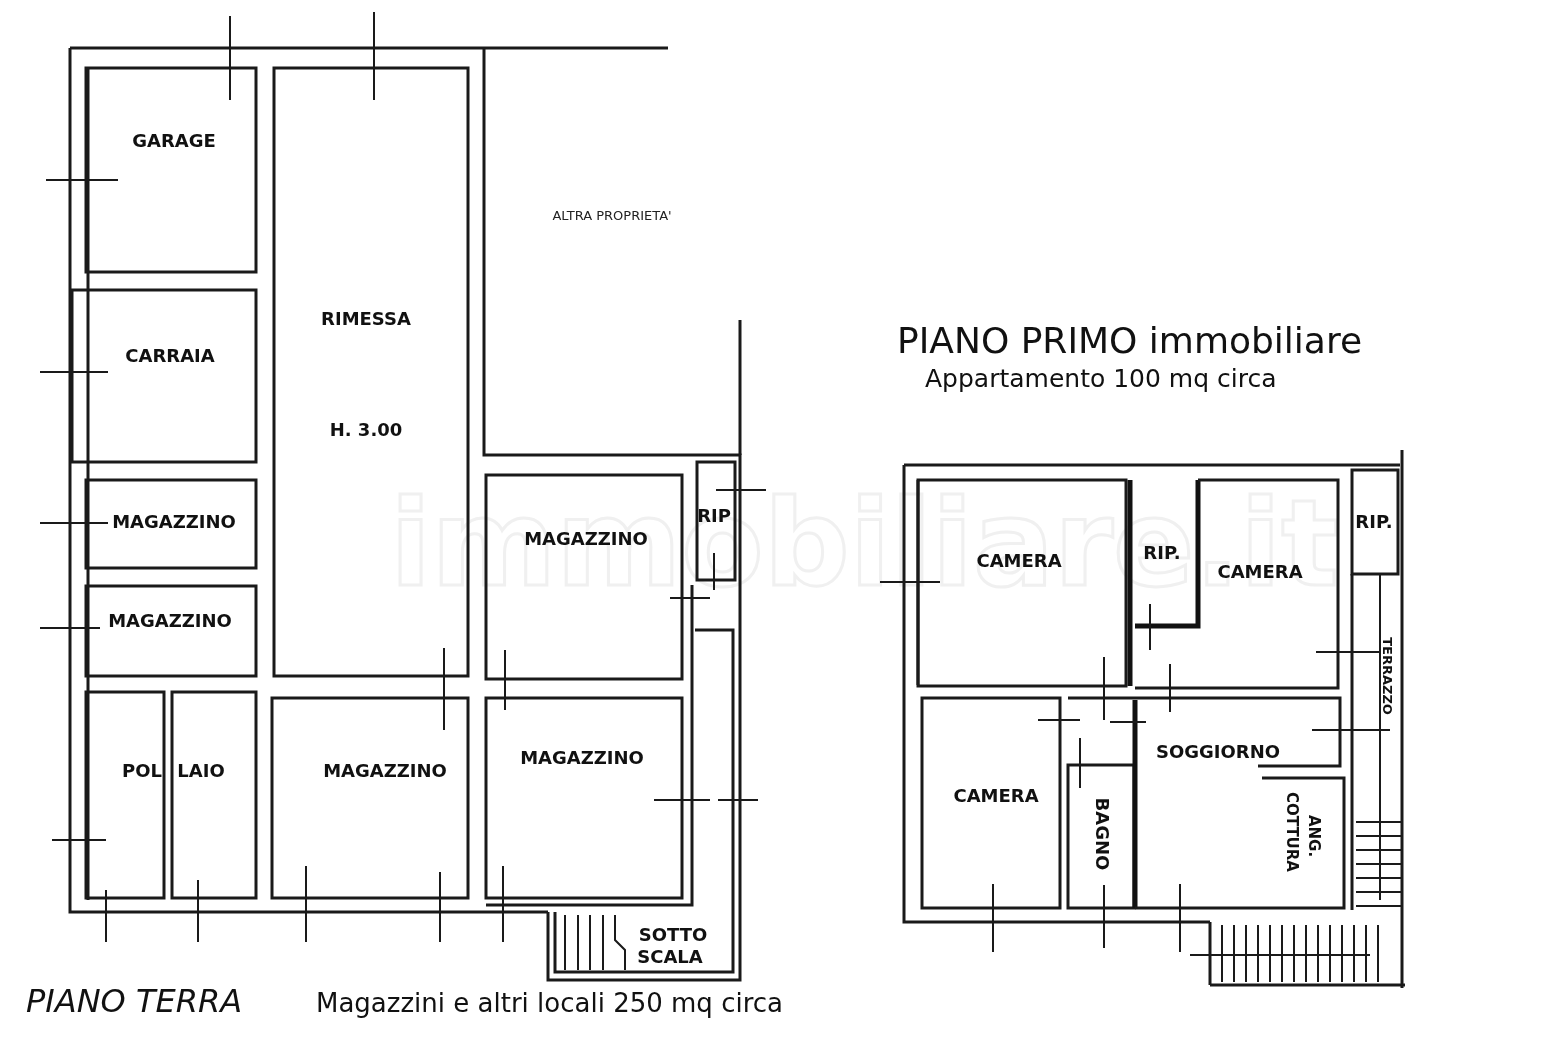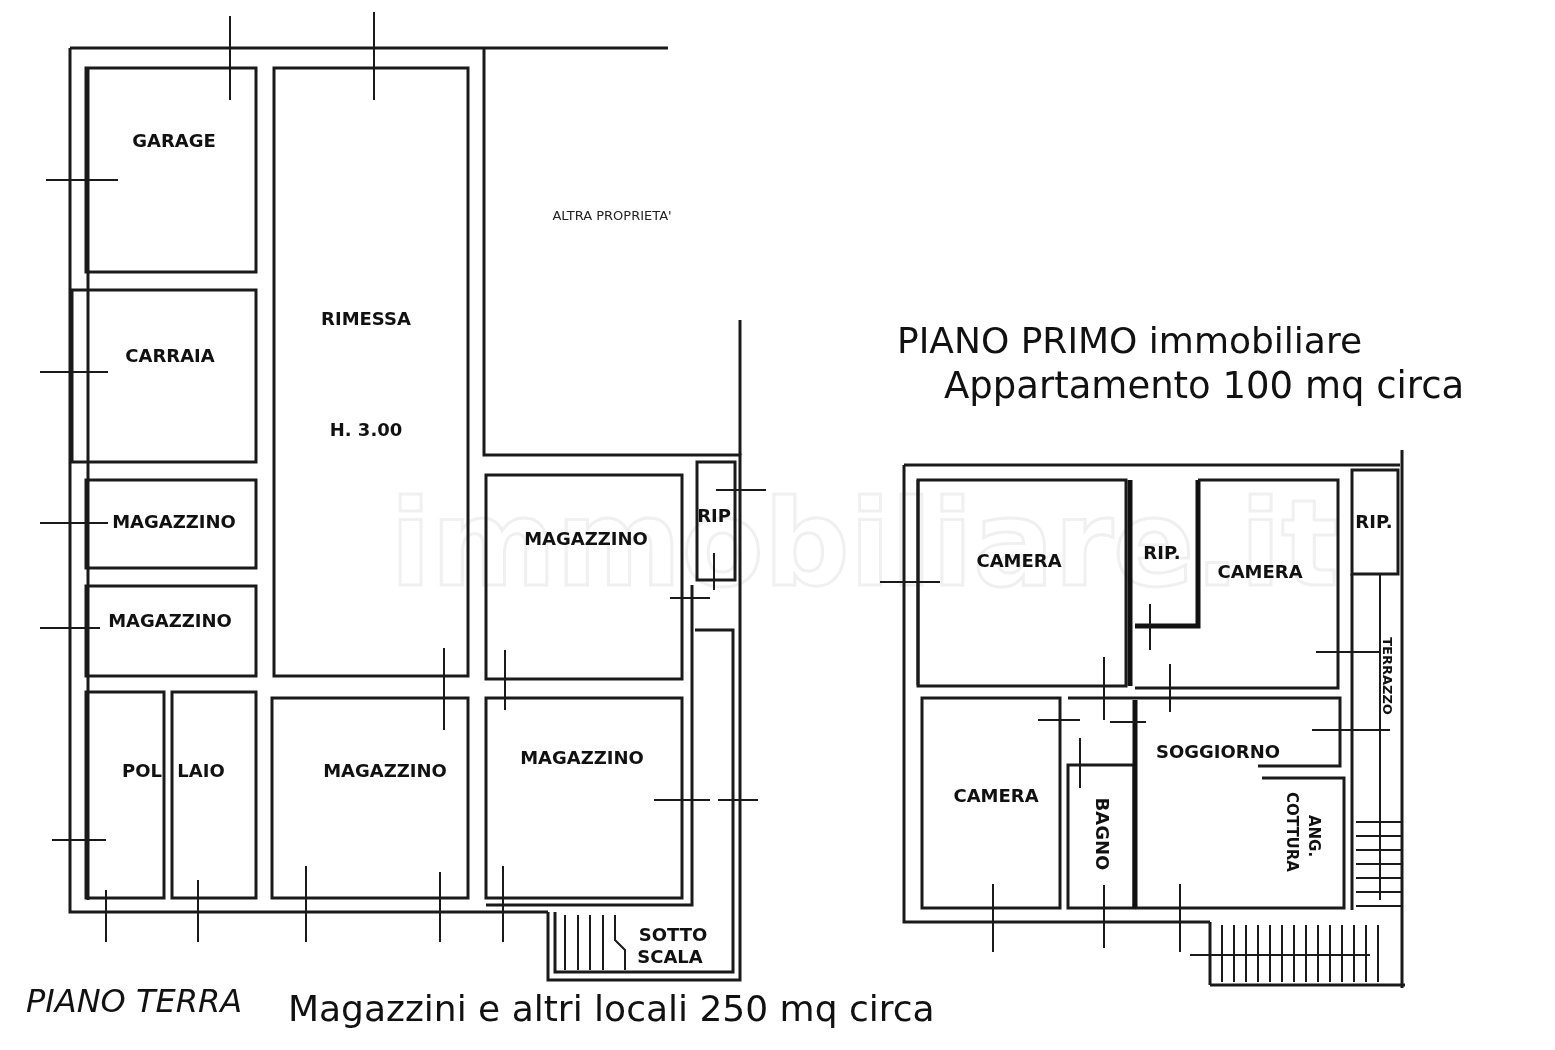--- a/index.html
+++ b/index.html
@@ -174,15 +174,15 @@
     <text class="room-label" x="996" y="802" text-anchor="middle">CAMERA</text>
     <text class="room-label" x="1218" y="758" text-anchor="middle">SOGGIORNO</text>
     <text class="room-label" transform="translate(1096,834) rotate(90)" text-anchor="middle">BAGNO</text>
     <text class="room-label" style="font-size:15px" transform="translate(1287,832) rotate(90)" text-anchor="middle">COTTURA</text>
     <text class="room-label" style="font-size:15px" transform="translate(1309,836) rotate(90)" text-anchor="middle">ANG.</text>
     <text class="room-label" style="font-size:13px" transform="translate(1383,676) rotate(90)" text-anchor="middle">TERRAZZO</text>
   </g>
 </svg>
 
 <div class="title" style="left:897px; top:320px; font-size:36px;">PIANO PRIMO immobiliare</div>
-<div class="title" style="left:925px; top:364px; font-size:37px;margin-left:19px;">Appartamento 100 mq circa</div>
+<div class="title" style="left:925px; top:364px; font-size:25px;">Appartamento 100 mq circa</div>
 <div class="title" style="left:26px; top:982px; font-size:32px;font-style:italic;">PIANO TERRA</div>
-<div class="title" style="left:288px; top:988px; font-size:36px;">Magazzini e altri locali 250 mq circa</div>
+<div class="title" style="left:316px; top:988px; font-size:26px;">Magazzini e altri locali 250 mq circa</div>
 
 </body></html>

